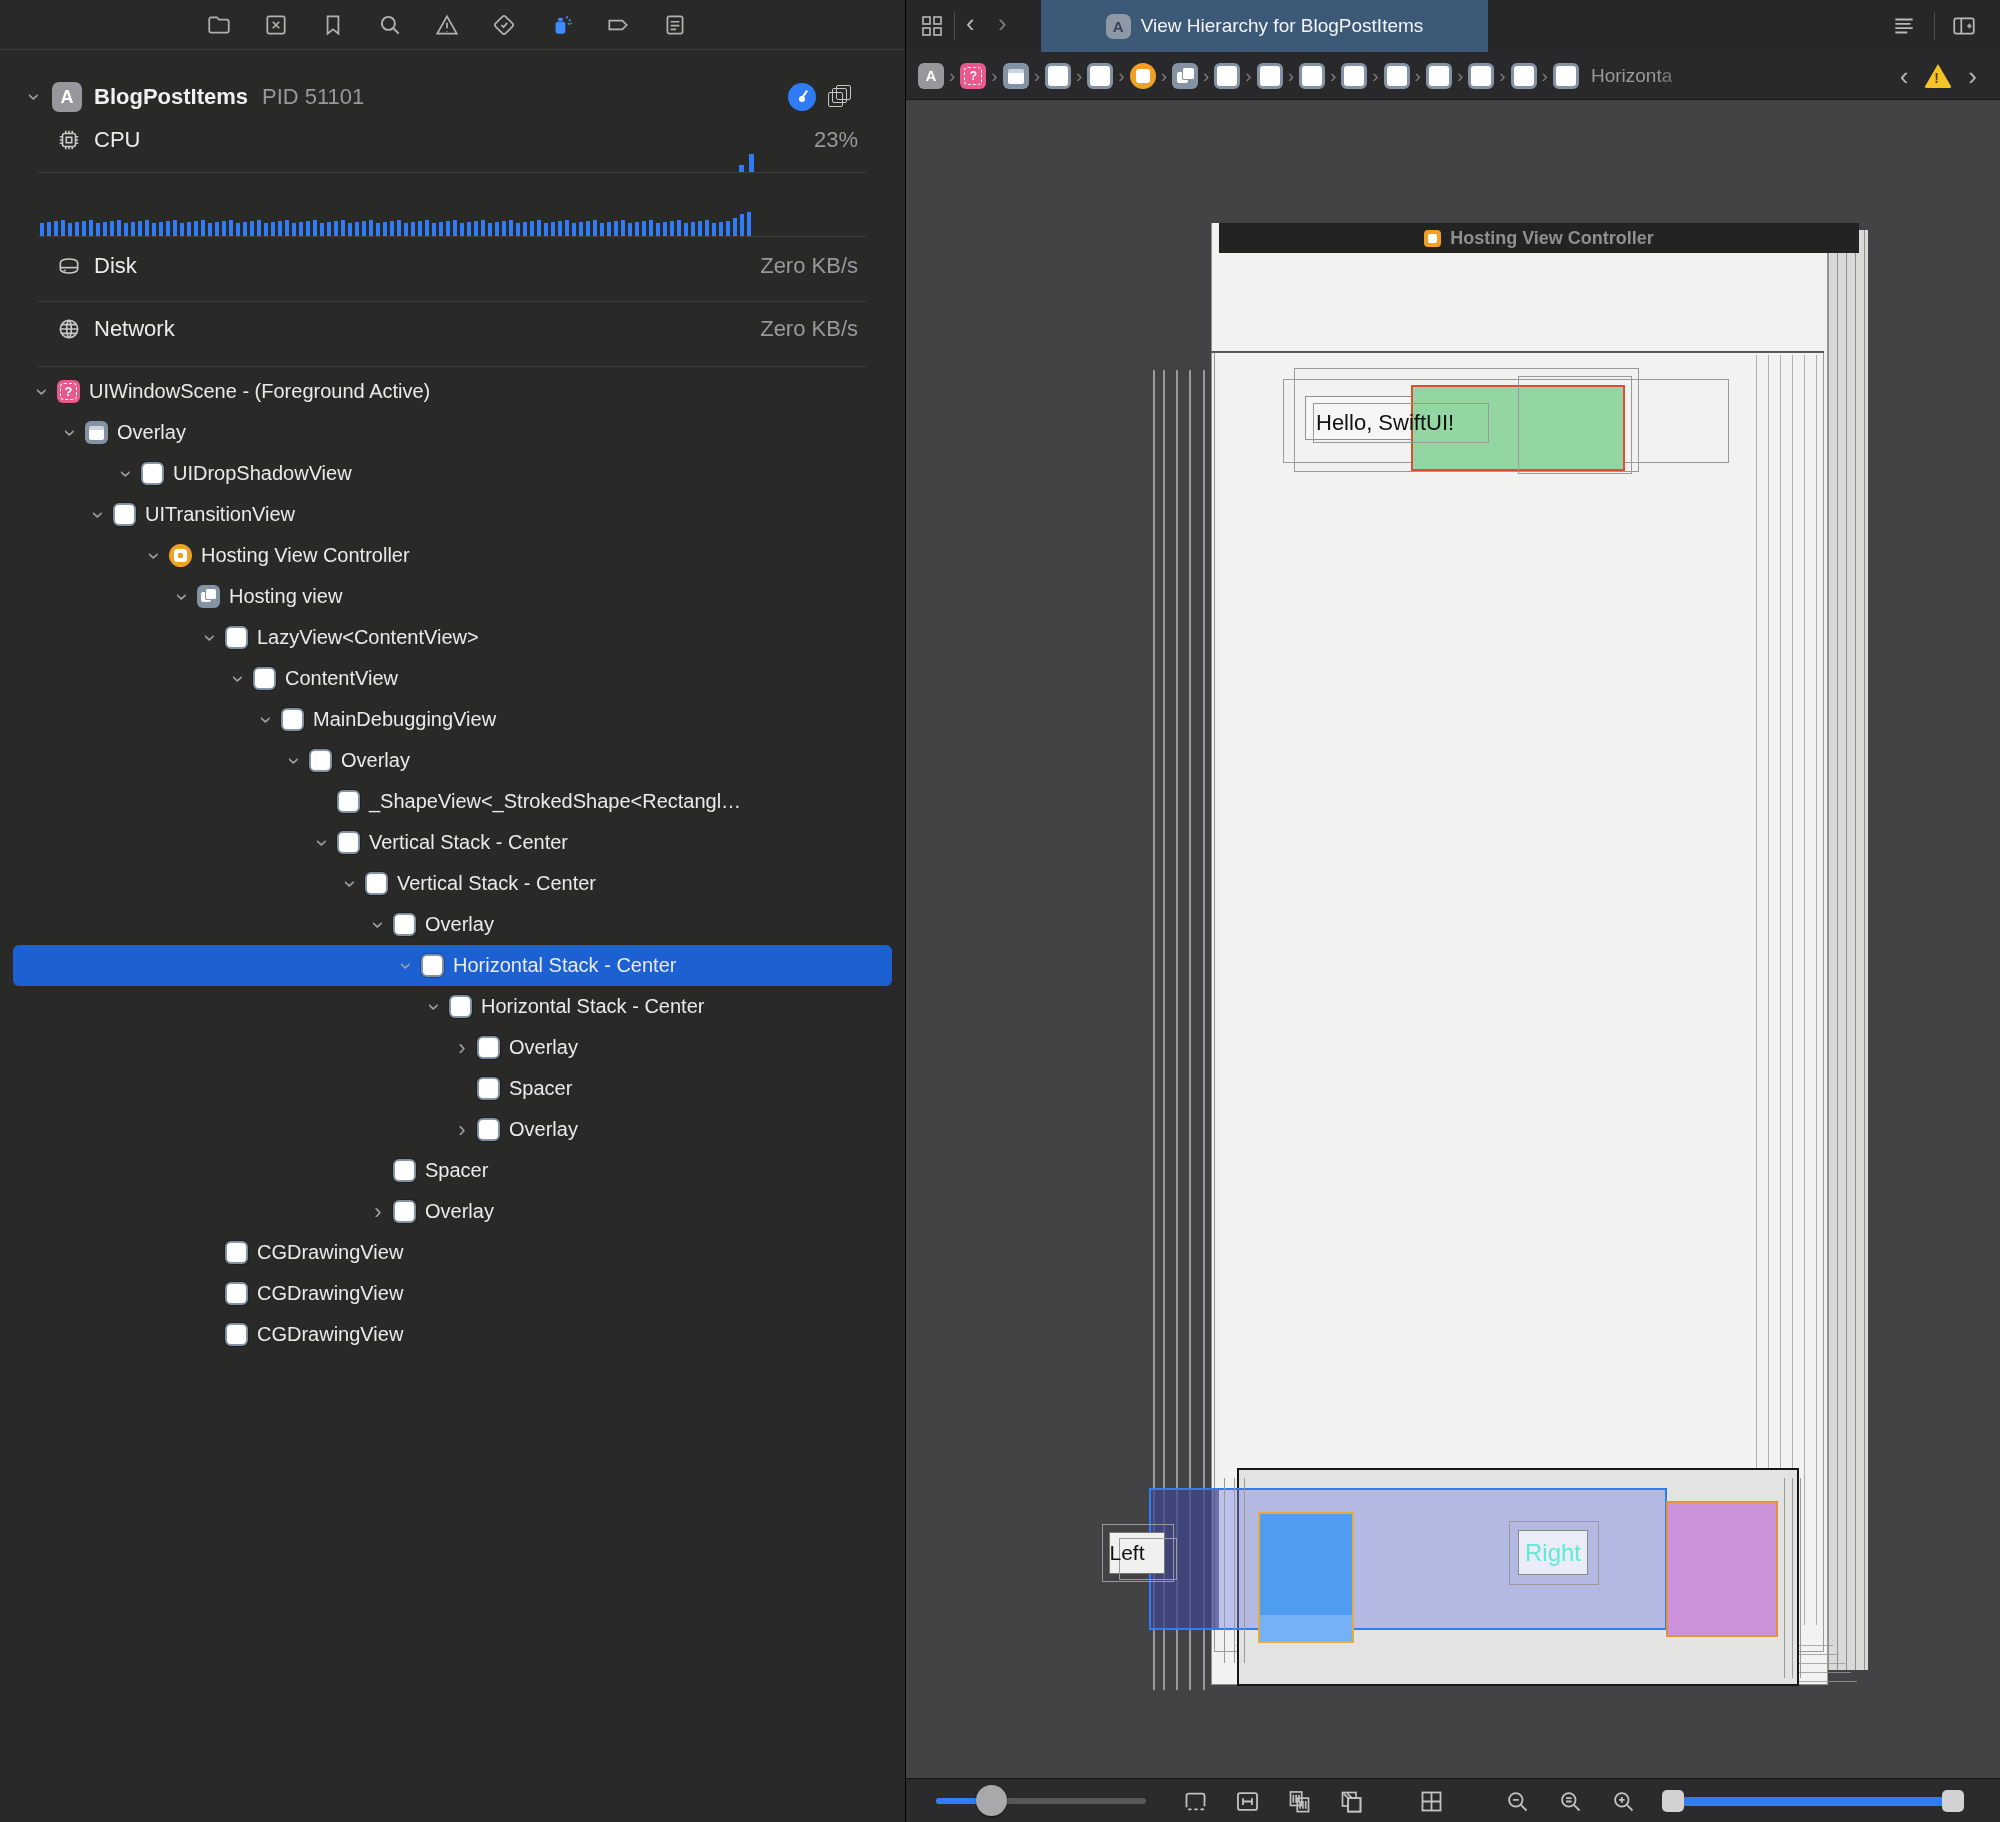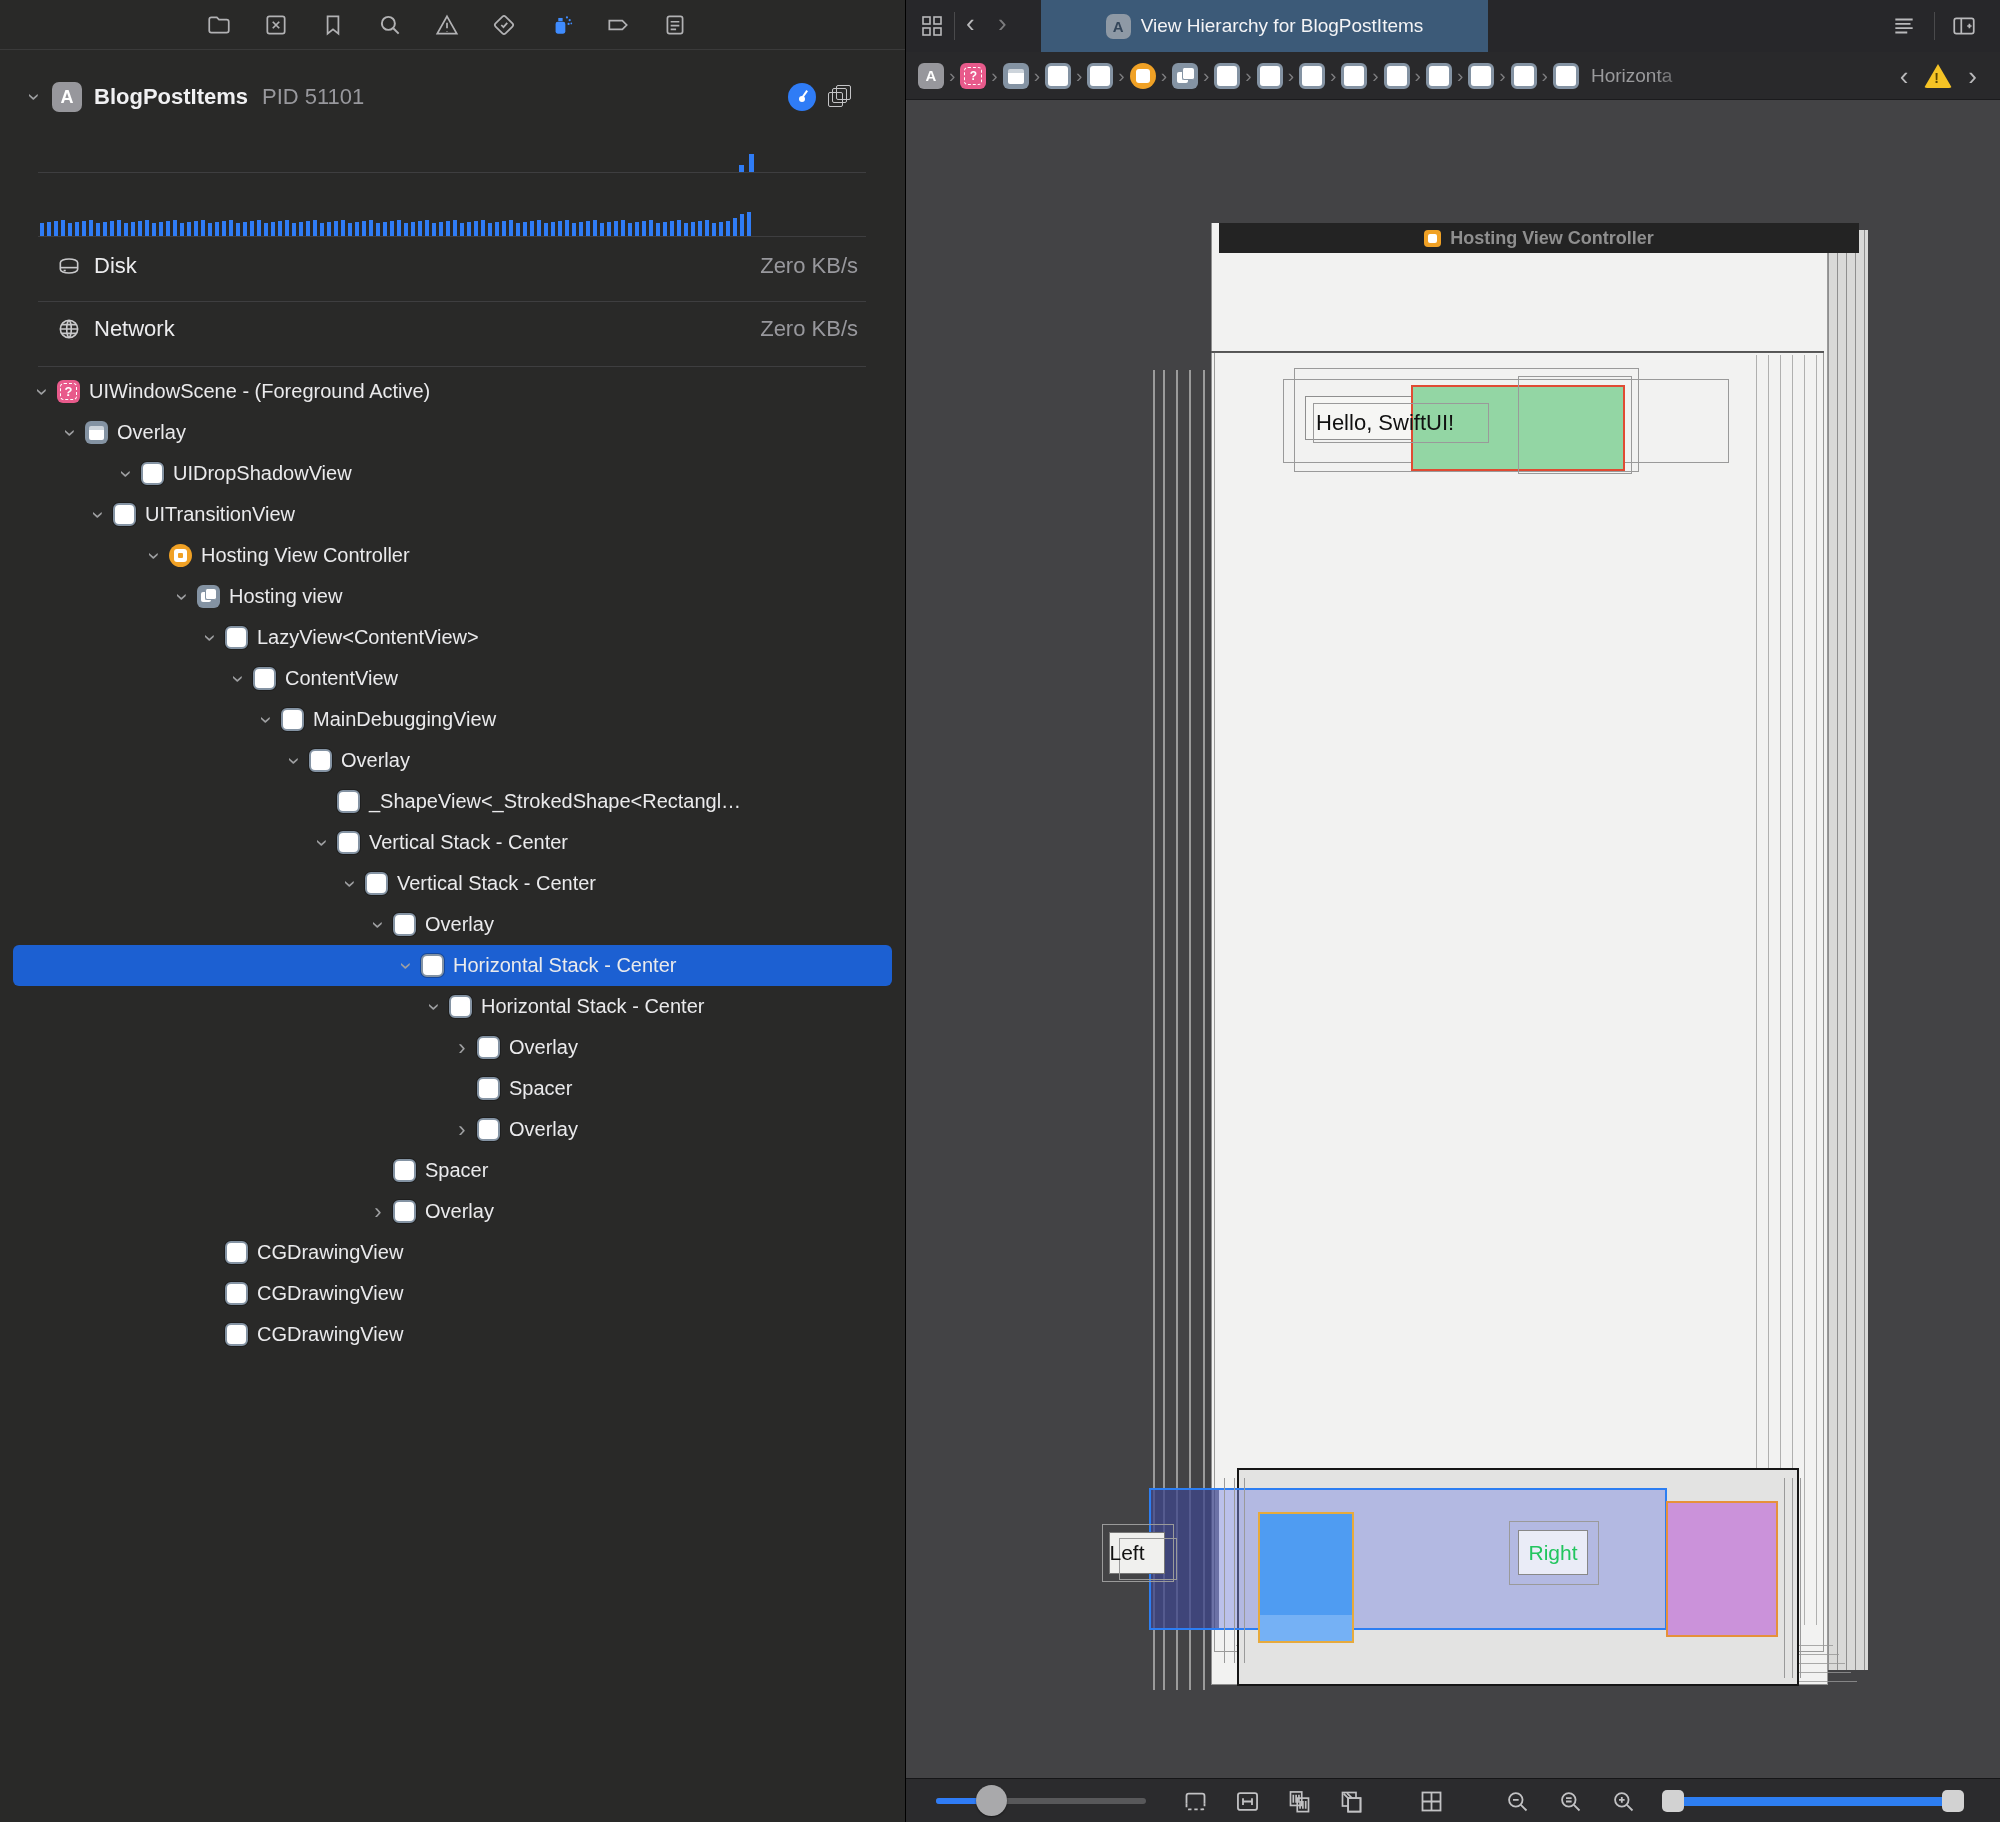--- a/index.html
+++ b/index.html
@@ -119,21 +119,21 @@
   #hstack-navy{left:245px;top:1390px;width:68px;height:138px;background:rgba(30,36,98,.5);z-index:6;}
   .bl-vline{width:1px;background:#9a9a9a;top:1378px;height:185px;z-index:7;}
   #left-wire{left:196px;top:1424px;width:72px;height:58px;z-index:7;}
   #left-box{left:203px;top:1432px;width:56px;height:42px;background:#f0f0ee;border:1.5px solid #777;z-index:7;}
   #left-inner{left:213px;top:1438px;width:58px;height:42px;z-index:7;}
   #left-text{left:203px;top:1432px;width:36px;height:42px;display:flex;align-items:center;justify-content:center;font-size:21px;color:#111;z-index:8;}
   #blue-rect{left:352px;top:1412px;width:96px;height:131px;background:#4f9cf2;border:2px solid #e7aa3c;z-index:7;}
   #blue-rect::after{content:"";position:absolute;left:0;right:0;bottom:0;height:26px;background:rgba(255,255,255,.22);}
   #right-wire{left:603px;top:1421px;width:90px;height:64px;z-index:7;}
   #right-box{left:612px;top:1430px;width:70px;height:45px;background:rgba(255,255,255,.72);border:1.5px solid #888;z-index:7;}
-  #right-text{left:612px;top:1430px;width:70px;height:45px;display:flex;align-items:center;justify-content:center;font-size:21px;color:#22c55e;z-index:8;}
+  #right-text{left:612px;top:1430px;width:70px;height:45px;display:flex;align-items:center;justify-content:center;font-size:24px;color:#5eead4;z-index:8;}
   #purple-rect{left:760px;top:1401px;width:112px;height:136px;background:#cb92da;border:2px solid #e6913a;z-index:7;}
   
   #rp-bottom{position:absolute;left:0;bottom:0;width:1095px;height:44px;background:#2b2b2d;border-top:1px solid #161618;}
   #dist-slider{position:absolute;left:30px;top:19px;width:210px;height:6px;border-radius:3px;background:#58585a;}
   #dist-fill{position:absolute;left:0;top:0;height:6px;width:55px;border-radius:3px;background:#2f7cf6;}
   #dist-knob{position:absolute;left:40px;top:-13px;width:31px;height:31px;border-radius:50%;background:#a9a9ab;box-shadow:0 1px 2px rgba(0,0,0,.5);}
   .bb-ic{position:absolute;top:9px;width:27px;height:27px;}
   #range-slider{position:absolute;left:756px;top:11px;width:302px;height:22px;}
   #range-bar{position:absolute;left:10px;right:10px;top:7px;height:9px;background:#2d7ef2;}
   .range-handle{position:absolute;top:0;width:22px;height:22px;background:#d2d2d2;border-radius:5px;}
@@ -190,20 +190,29 @@
       <span id="proc-name">BlogPostItems</span>
       <span id="proc-pid">PID 51101</span>
       <span id="gauge-ic"></span>
       <span id="layers-ic">
           <i></i>
           <i></i>
           <i></i>
         </span>
     </div>
 
+    <div class="mrow" style="top:118px">
+      <svg class="mic" viewBox="0 0 24 24" fill="none" stroke="#c9c9cb" stroke-width="1.5">
+          <rect x="6" y="6" width="12" height="12" rx="2"></rect>
+          <rect x="9.5" y="9.5" width="5" height="5"></rect>
+          <path d="M9 3.5v2M12 3.5v2M15 3.5v2M9 18.5v2M12 18.5v2M15 18.5v2M3.5 9h2M3.5 12h2M3.5 15h2M18.5 9h2M18.5 12h2M18.5 15h2"></path>
+        </svg>
+      <span class="mlabel">CPU</span>
+      <span class="mval">23%</span>
+    </div>
     <div id="cpubars">
         <i style="height:7px"></i>
         <i style="height:18px"></i>
       </div>
     <div class="mdiv" style="top:172px"></div>
 
     <div id="membars">
         <i style="height: 13px;"></i>
         <i style="height: 14px;"></i>
         <i style="height: 15px;"></i>

